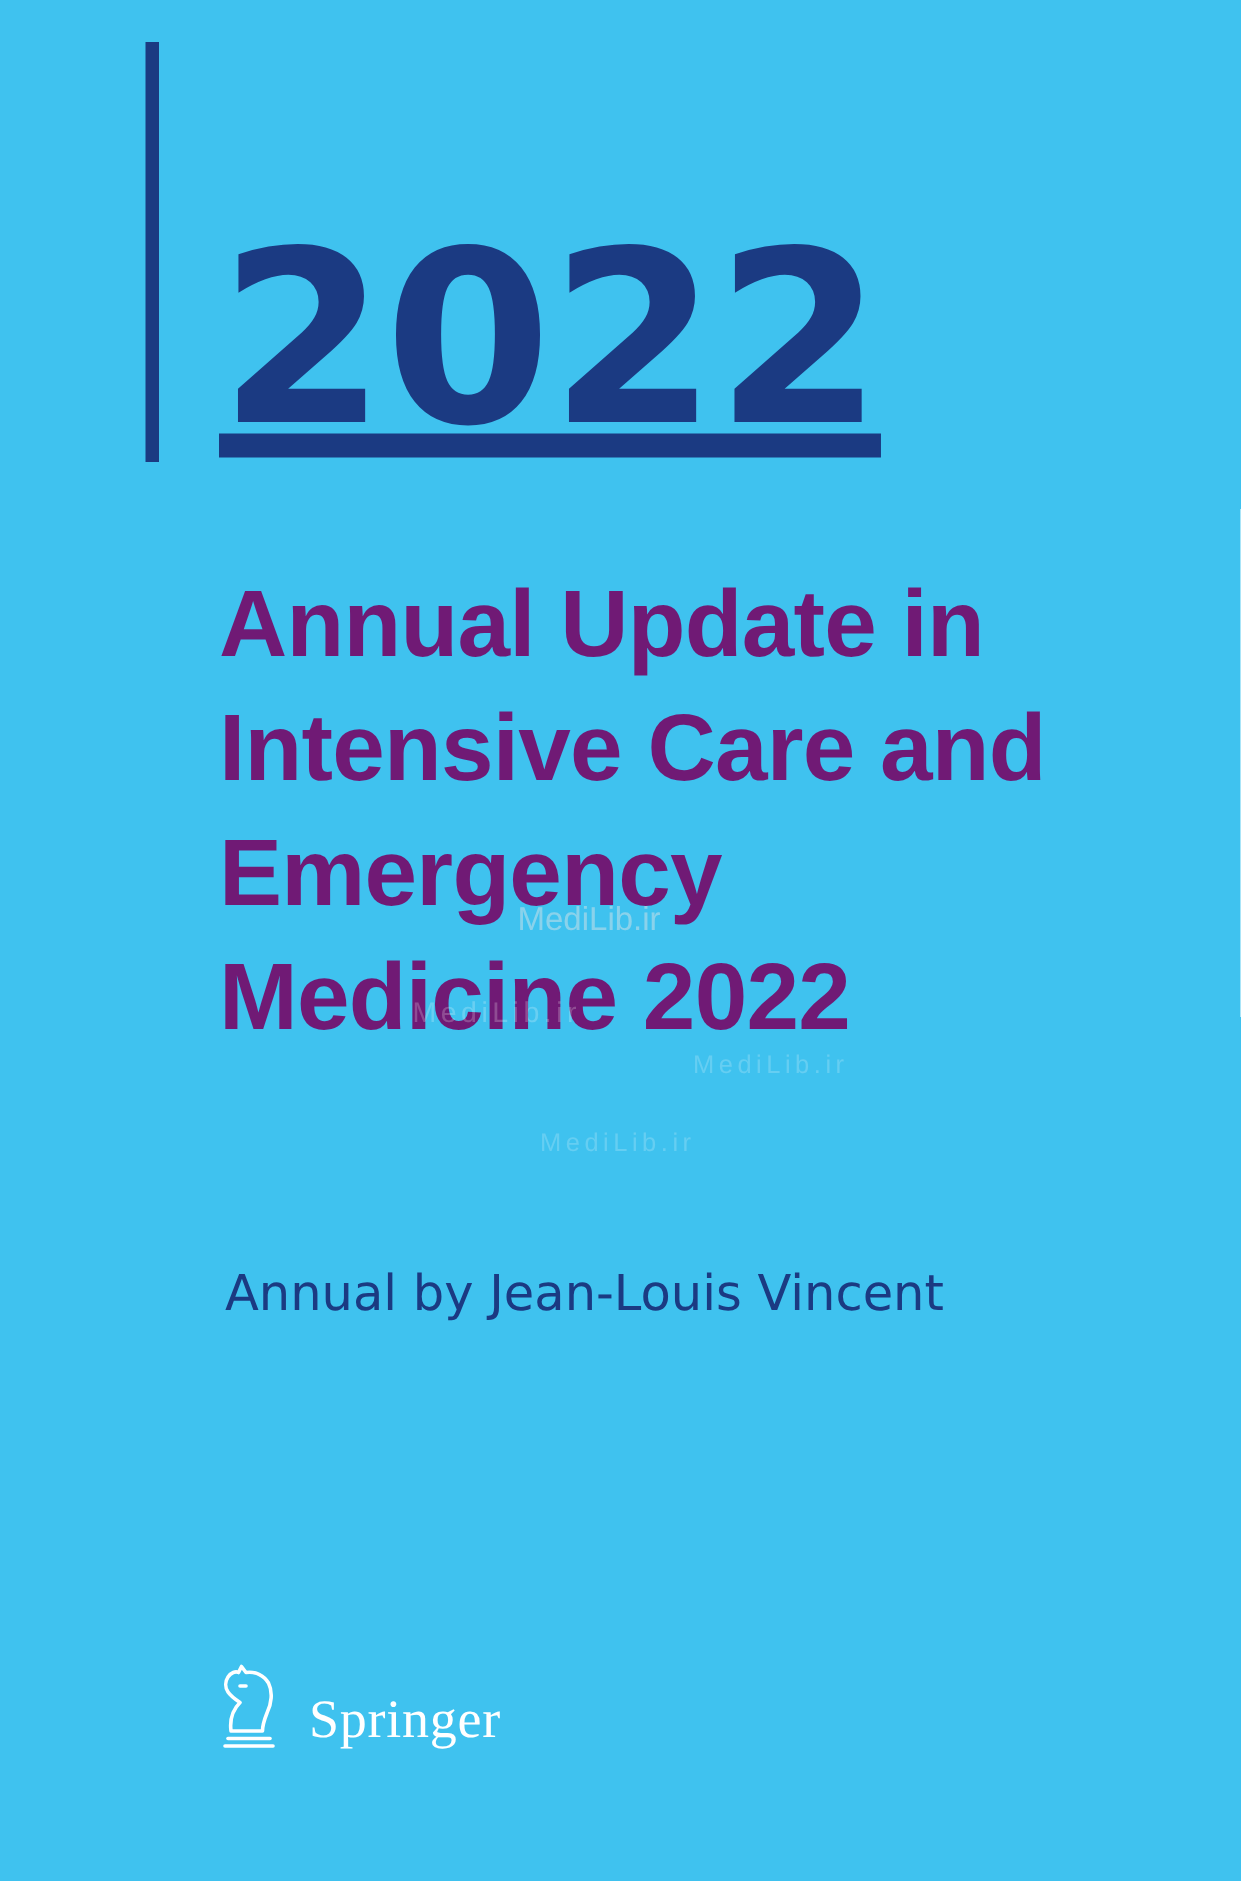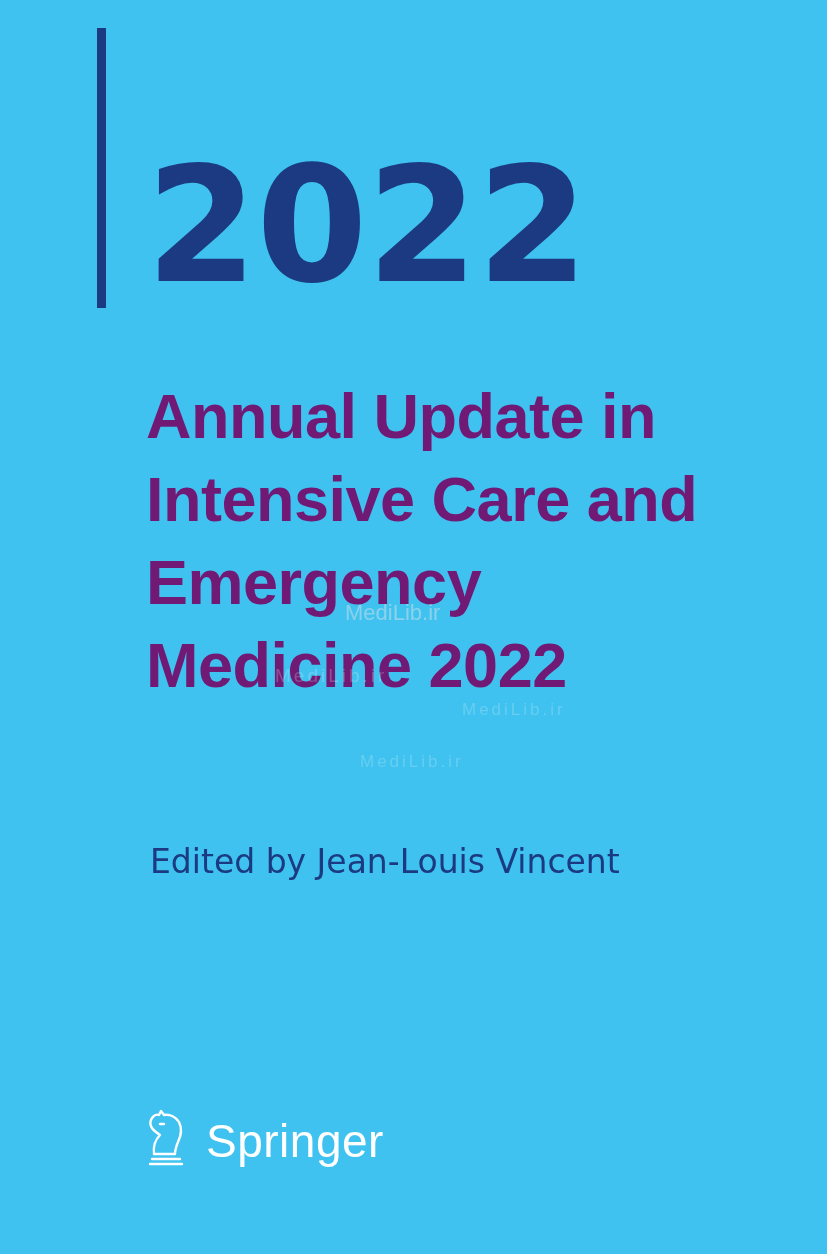--- a/index.html
+++ b/index.html
@@ -30,20 +30,21 @@
     position: absolute;
     left: 146px;
     top: 146px;
     font-family: "DejaVu Sans", sans-serif;
     font-weight: 700;
     font-size: 160px;
     line-height: 1;
     letter-spacing: -1px;
     color: #1b3a82;
     white-space: nowrap;
+    text-decoration: underline;
   }
   .title {
     position: absolute;
     left: 146px;
     top: 375px;
     width: 600px;
     font-family: Liberation Sans, sans-serif;
     font-weight: 700;
     font-size: 63px;
     line-height: 1.32;
@@ -72,23 +73,23 @@
   }
   .publisher-mark {
     position: relative;
     width: 52px;
     height: 66px;
   }
   .publisher-mark svg {
     display: block;
   }
   .publisher-name {
-    font-family: Liberation Sans, sans-serif;
+    font-family: Liberation Serif, serif;
     font-weight: 400;
-    font-size: 46px;
+    font-size: 36px;
     line-height: 1;
     color: #ffffff;
     letter-spacing: 0.5px;
     position: relative;
     top: -4px;
     margin-top: 47px;
   }
   
   .watermark {
     position: absolute;
@@ -112,21 +113,21 @@
 
   <div class="year">2022</div>
 
   <div class="title">Annual Update in Intensive Care and Emergency Medicine 2022</div>
 
   <div class="watermark wm-1">MediLib.ir</div>
   <div class="watermark wm-2">MediLib.ir</div>
   <div class="watermark wm-3">MediLib.ir</div>
   <div class="watermark wm-4">MediLib.ir</div>
 
-  <div class="editor">Edited by Jean-Louis Vincent</div>
+  <div class="editor">Annual by Jean-Louis Vincent</div>
 
   <div class="publisher">
     <div class="publisher-mark">
       <svg width="52" height="66" viewBox="0 0 52 66" xmlns="http://www.w3.org/2000/svg">
         <g fill="none" stroke="#ffffff" stroke-width="2.4" stroke-linejoin="round" stroke-linecap="round">
           <path d="M14 52 C13 44 15 38 20 33 C17 31 14 29 12 26 C10 23 10 19 12 16 C14 13 17 12 19 13 L21 9 L24 13 C30 12 36 15 39 20 C42 26 41 34 38 40 C36 45 35 49 35 52 Z"></path>
           <path d="M20 22 L24 22"></path>
           <path d="M12 57 L40 57"></path>
           <path d="M10 62 L42 62"></path>
         </g>

